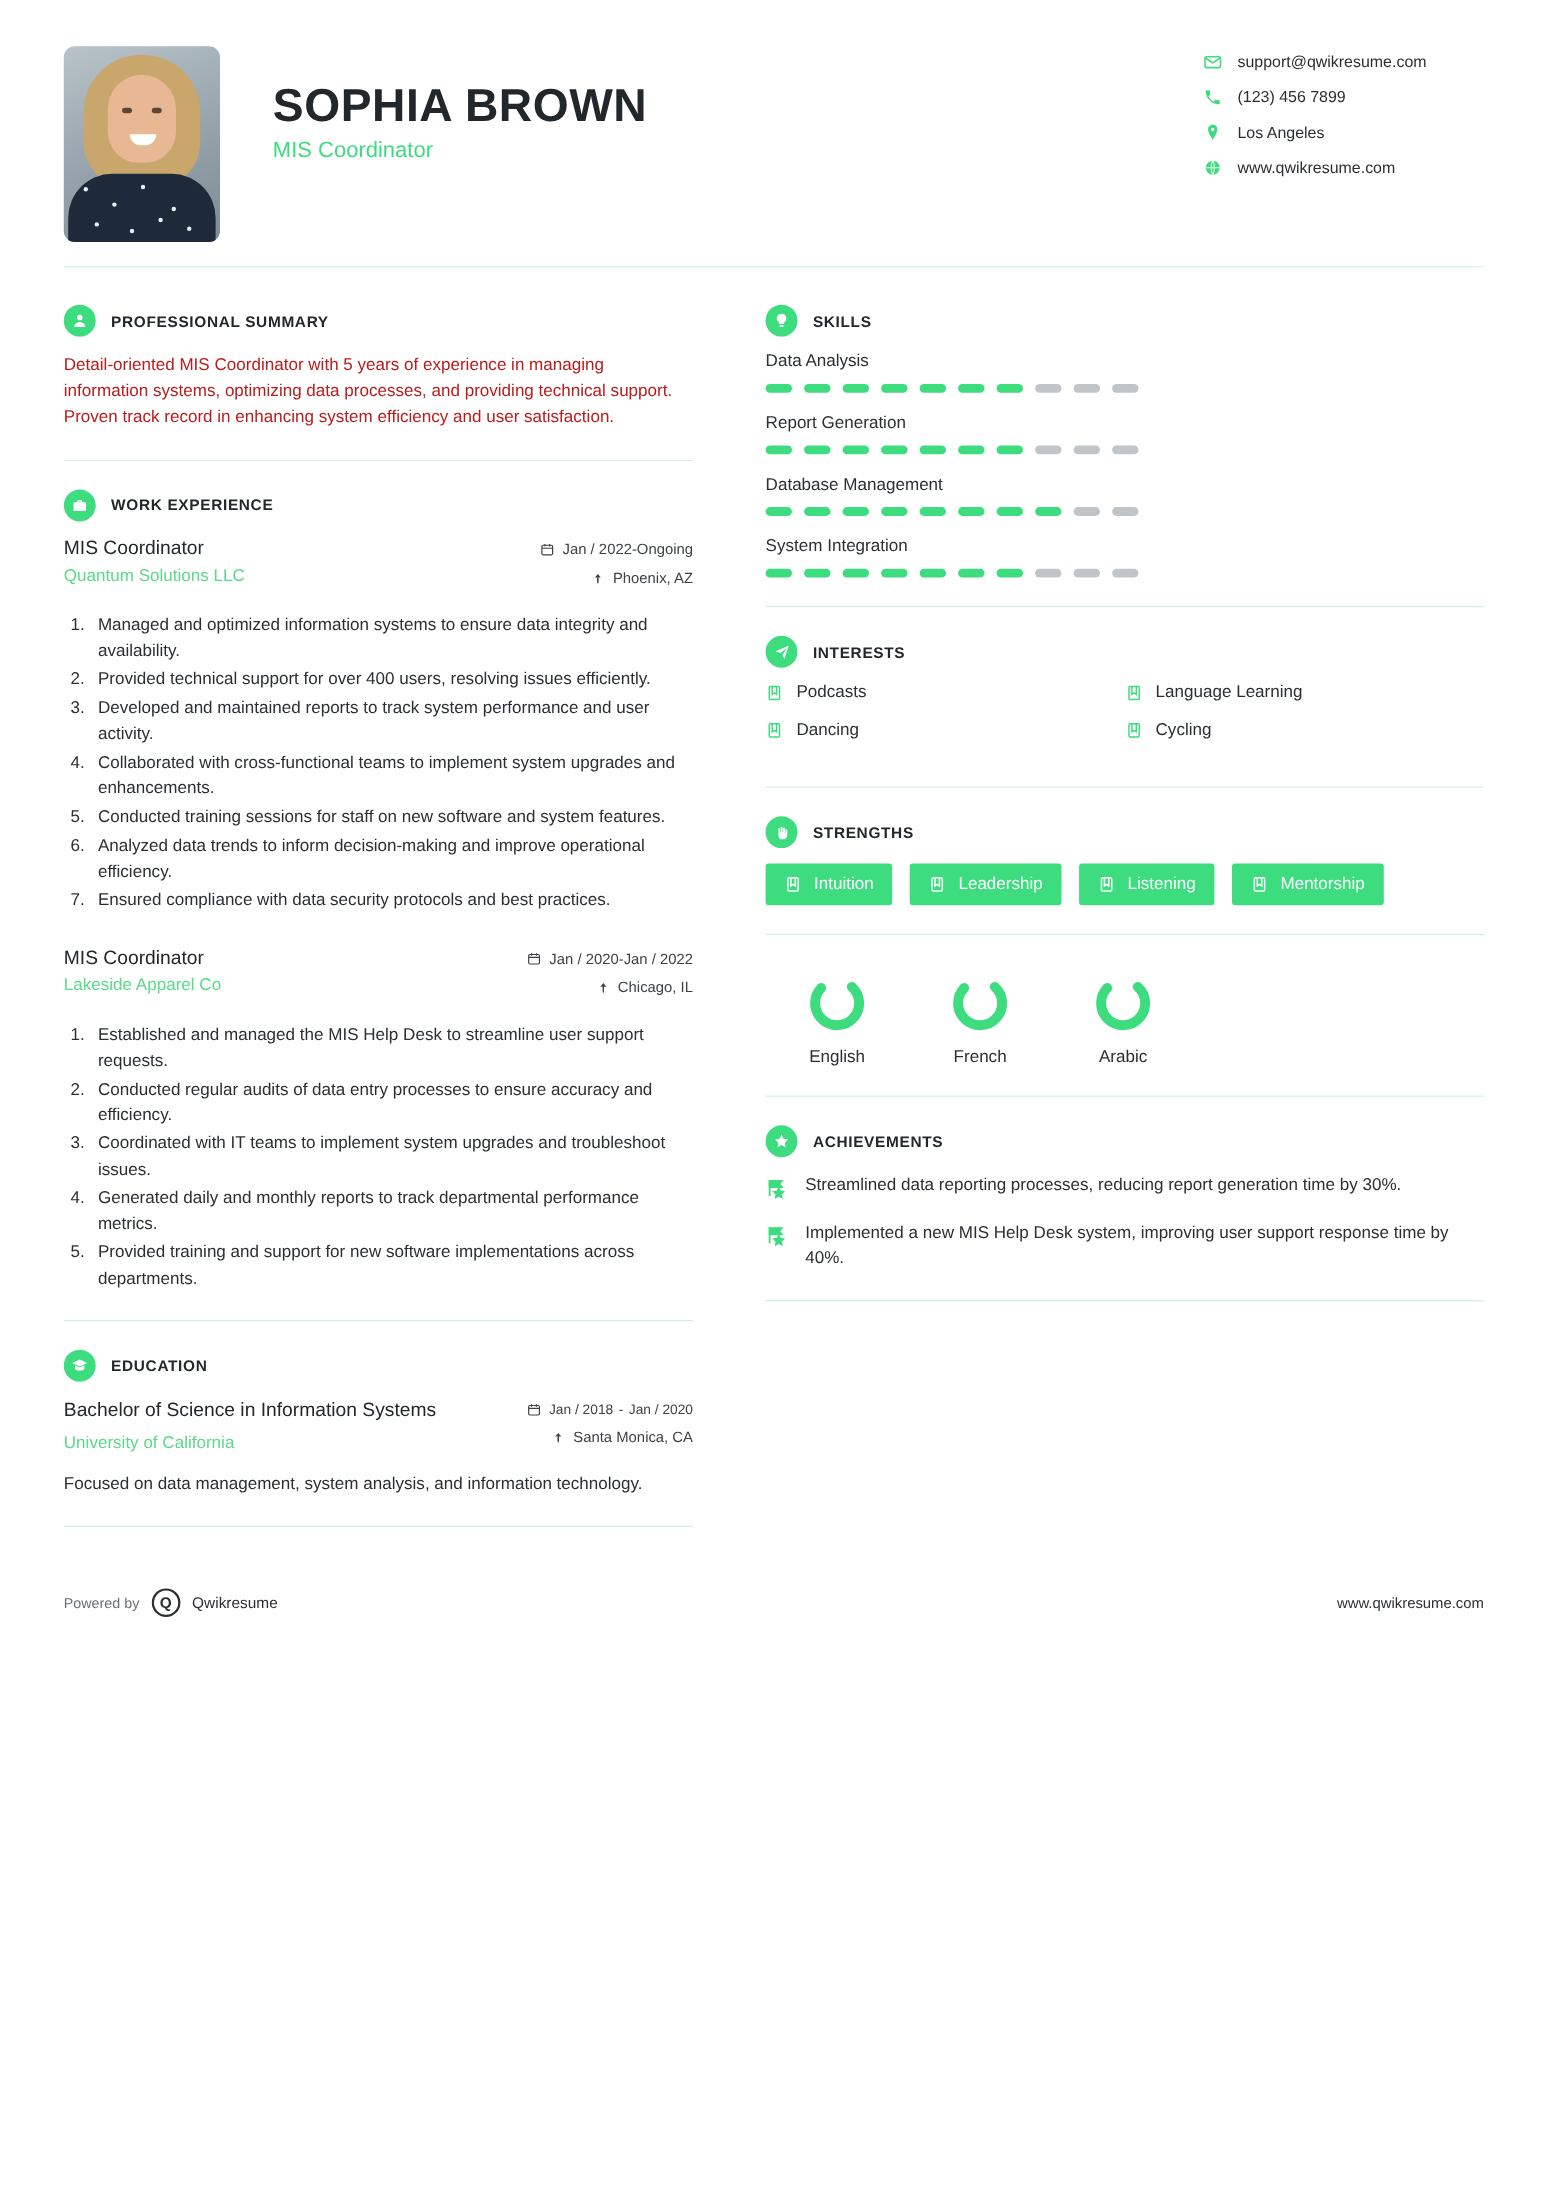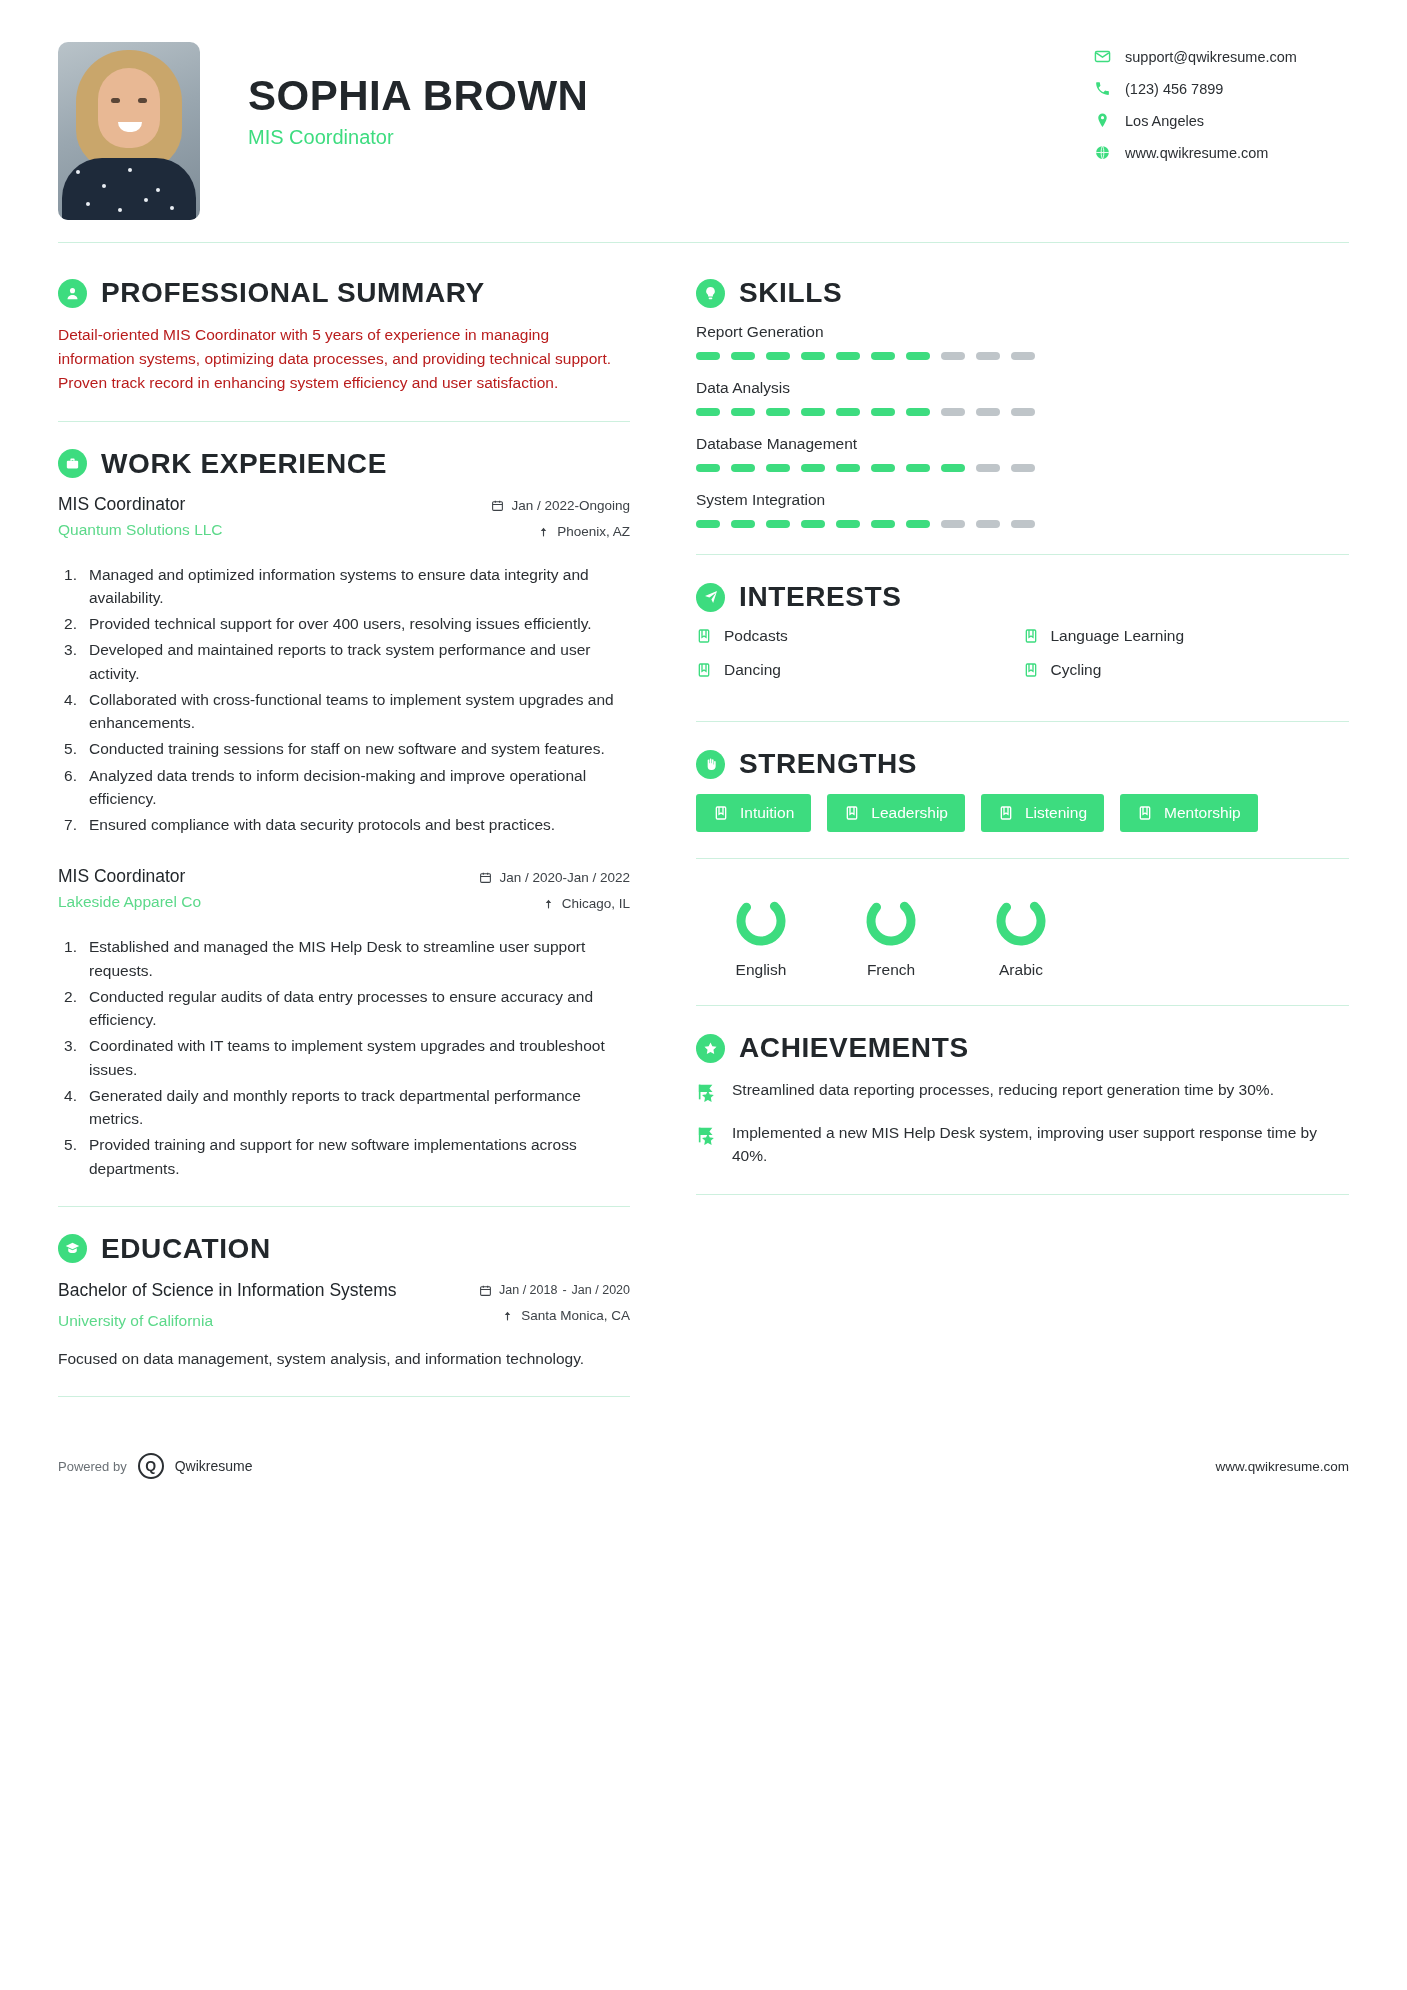--- a/index.html
+++ b/index.html
@@ -86,21 +86,21 @@
   .col-right { width: 651px; flex: 1 1 auto; padding-left: 32px; }
 
   .section { padding-top: 26px; }
   .sec-head { display: flex; align-items: center; gap: 14px; margin-bottom: 14px; }
   .sec-icon {
     width: 29px; height: 29px; border-radius: 50%;
     background: #3ddc7f; display: flex; align-items: center;
     justify-content: center; flex: 0 0 29px;
   }
   .sec-title {
-    font-size: 28px; font-weight: bold; letter-spacing: 0.6px; color: #22272b;
+    font-size: 14px; font-weight: bold; letter-spacing: 0.6px; color: #22272b;
   }
   .sec-div { border: 0; border-top: 1.5px solid #cdf0de; margin: 26px 0 0 0; }
 
   .summary-text { font-size: 15.5px; line-height: 1.54; color: #b91c1c; }
 
   
   .job { margin-top: 4px; }
   .job + .job { margin-top: 30px; }
   .job-head { display: flex; justify-content: space-between; align-items: flex-start; }
   .job-title { font-size: 17.5px; font-weight: 500; color: #22272b; }
@@ -398,36 +398,36 @@
           <span class="sec-icon">
             <svg viewBox="0 0 24 24" width="17" height="17" fill="#fff">
               <path d="M12 3a6 6 0 0 0-3.4 11v2.2h6.8V14A6 6 0 0 0 12 3z"></path>
                 <rect x="9.4" y="17.6" width="5.2" height="2.4" rx="1.2"></rect>
             </svg>
             </span>
           <span class="sec-title">SKILLS</span>
         </div>
         <div id="skills-list">
             <div class="skill">
+              <div class="skill-name">Data Analysis</div>
+              <div class="dashes">
+                <span class="dash on"></span>
+                <span class="dash on"></span>
+                <span class="dash on"></span>
+                <span class="dash on"></span>
+                <span class="dash on"></span>
+                <span class="dash on"></span>
+                <span class="dash on"></span>
+                <span class="dash"></span>
+                <span class="dash"></span>
+                <span class="dash"></span>
+              </div>
+            </div>
+            <div class="skill">
               <div class="skill-name">Report Generation</div>
-              <div class="dashes">
-                <span class="dash on"></span>
-                <span class="dash on"></span>
-                <span class="dash on"></span>
-                <span class="dash on"></span>
-                <span class="dash on"></span>
-                <span class="dash on"></span>
-                <span class="dash on"></span>
-                <span class="dash"></span>
-                <span class="dash"></span>
-                <span class="dash"></span>
-              </div>
-            </div>
-            <div class="skill">
-              <div class="skill-name">Data Analysis</div>
               <div class="dashes">
                 <span class="dash on"></span>
                 <span class="dash on"></span>
                 <span class="dash on"></span>
                 <span class="dash on"></span>
                 <span class="dash on"></span>
                 <span class="dash on"></span>
                 <span class="dash on"></span>
                 <span class="dash"></span>
                 <span class="dash"></span>

